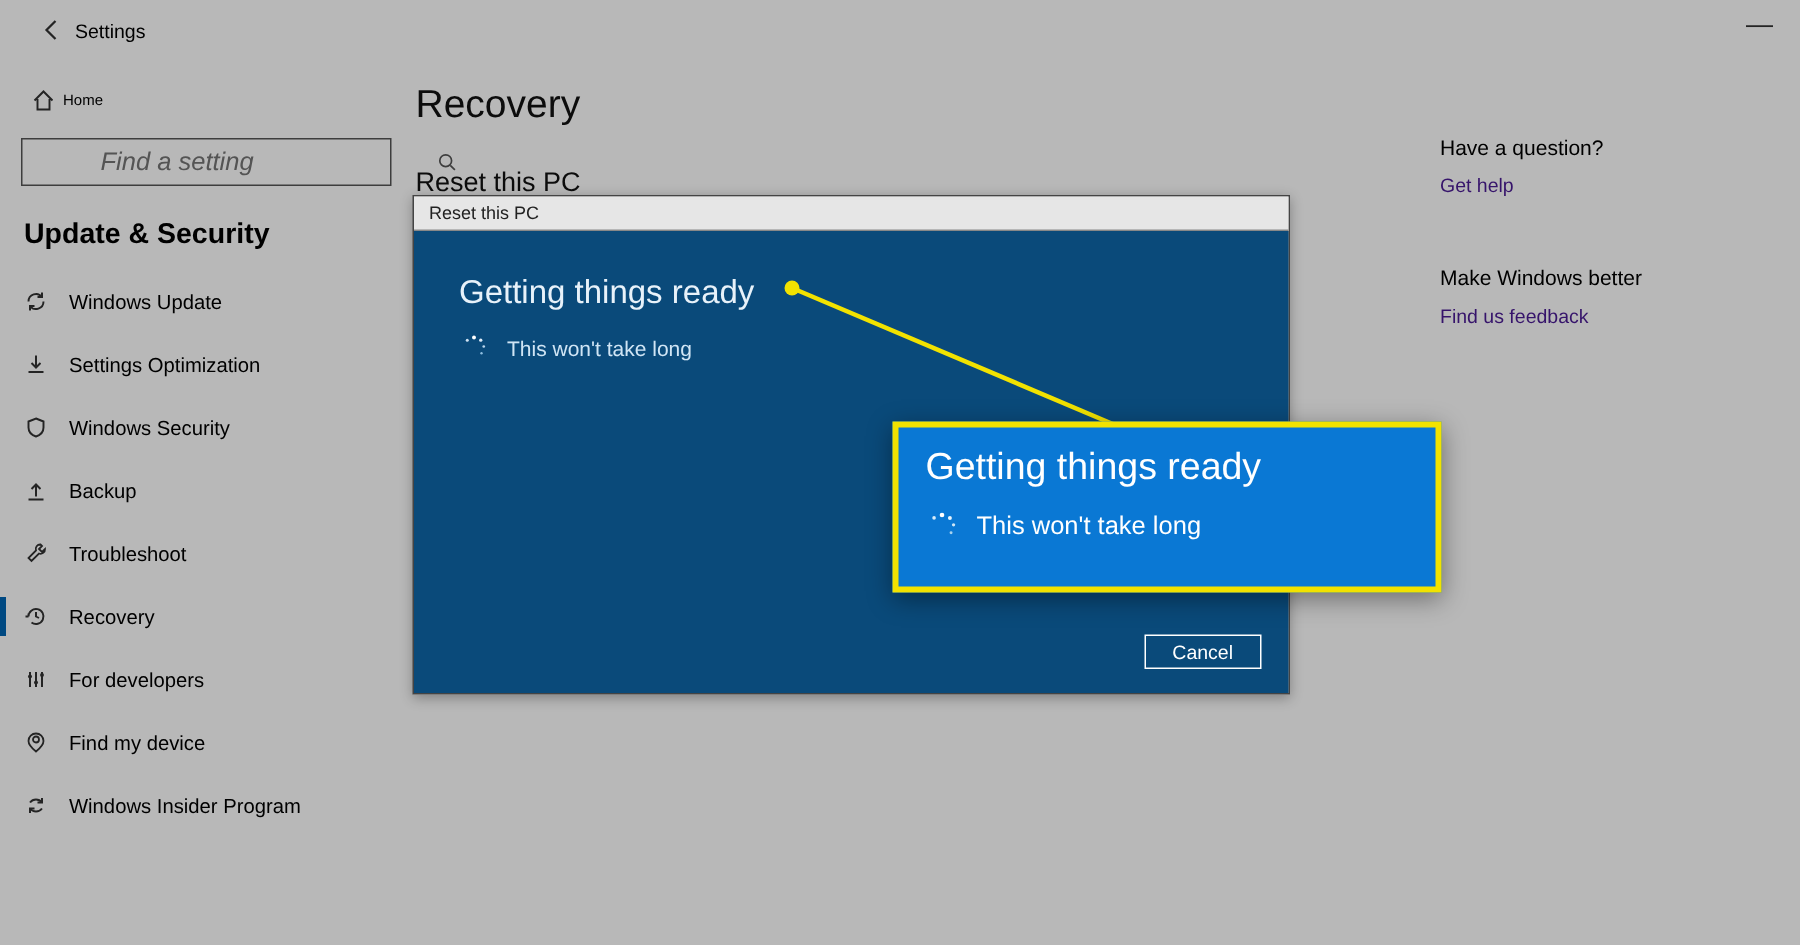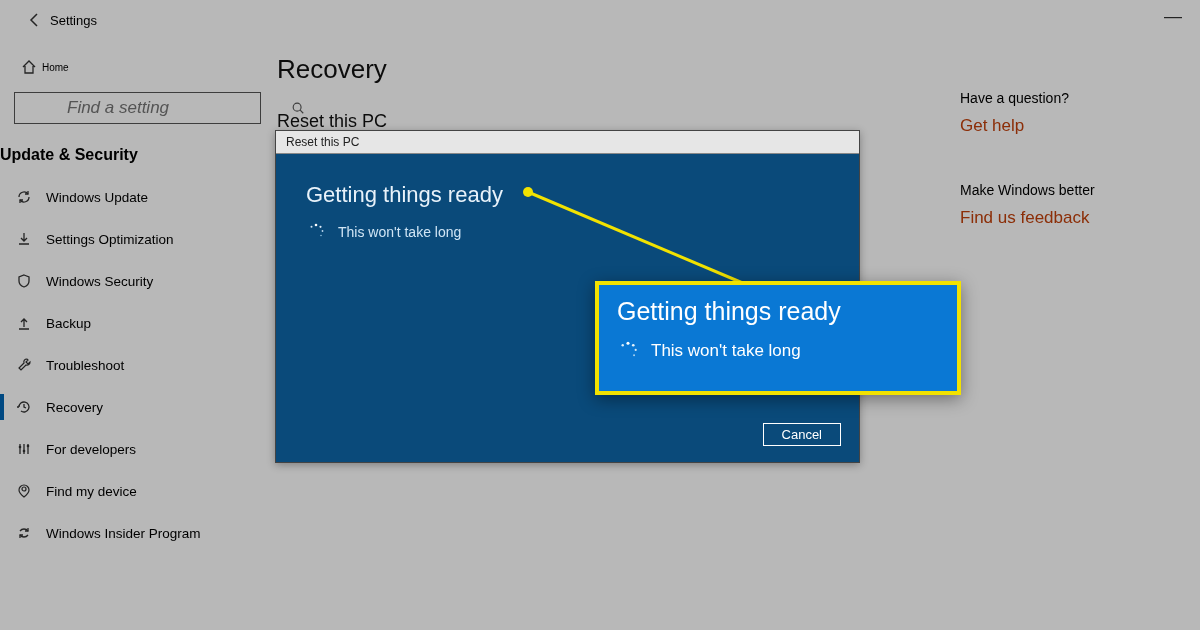--- a/index.html
+++ b/index.html
@@ -15,21 +15,21 @@
 
   .body { display: flex; width: 100%; height: calc(100% - 40px); }
 
   
   .sidebar { width: 275px; padding: 10px 0 0 0; }
   .home-row { display: flex; align-items: center; padding: 6px 10px 6px 16px; font-size: 10px; cursor: pointer; height: 34px;}
   .home-row .icn { width: 26px; display: flex; justify-content: center; }
   .search-wrap { padding: 8px 14px; }
   .search-box { width: 100%; height: 32px; border: 1px solid #555; background: #fff; display: flex; align-items: center; padding: 0 8px; }
   .search-box input { flex: 1; border: none; outline: none; font-size: 17px; font-style: italic; color: #4d7c0f; background: transparent; margin-left: 44px; }
-  .section-title { font-weight: 600; font-size: 16px; padding: 14px 0 12px; }
+  .section-title { font-weight: 600; font-size: 19px; padding: 14px 16px 12px; }
   .nav-item { display: flex; align-items: center; padding: 0 10px 0 16px; height: 42px; font-size: 13.5px; cursor: pointer; position: relative; }
   .nav-item .icn { width: 30px; display: flex; justify-content: flex-start; }
   .nav-item.active::before { content: ""; position: absolute; left: 0; top: 8px; bottom: 8px; width: 4px; background: #0066b4; }
 
   
   .main { flex: 1; padding: 14px 40px 0 2px; position: relative; }
   .page-title { font-size: 26px; font-weight: 400; color: #111; margin-bottom: 26px; }
   .subhead { font-size: 18px; font-weight: 400; color: #111; margin-bottom: 10px; }
 
   
@@ -37,21 +37,21 @@
   .modal-title { background: #e6e6e6; border-bottom: 1px solid #888; font-size: 12px; padding: 4px 10px; color: #222; }
   .modal-body { background: #0a4a7a; height: 308px; color: #fff; padding: 28px 30px; position: relative; }
   .modal-h { font-size: 22px; font-weight: 300; color: #e8f2fa; }
   .modal-sub { display: flex; align-items: center; margin-top: 14px; color: #d0e5f5; font-size: 14px; }
   .spinner { width: 20px; height: 20px; margin-right: 12px; }
   .cancel-btn { position: absolute; right: 18px; bottom: 16px; border: 1px solid #fff; background: transparent; color: #fff; padding: 3px 18px; font-size: 13px; cursor: pointer; }
 
   
   .help-col { position: absolute; right: 60px; top: 90px; width: 180px; }
   .help-q { font-size: 14px; font-weight: 400; margin-bottom: 10px; }
-  .help-link { color: #c2410c; font-size: 17px; cursor: pointer; }
+  .help-link { color: #4c1d95; font-size: 13px; cursor: pointer; }
   .help-block2 { margin-top: 46px; }
 
   
   .callout { position: absolute; z-index: 40; left: 595px; top: 281px; width: 366px; height: 114px; background: #0a78d4; border: 4px solid #f2e200; padding: 12px 18px; color: #fff; box-shadow: 0 4px 16px rgba(0,0,0,0.4); }
   .callout-h { font-size: 25px; font-weight: 300; }
   .callout-sub { display: flex; align-items: center; margin-top: 14px; font-size: 17px; }
   .callout-sub .spinner { width: 22px; height: 22px; margin-right: 12px; }
   .callout-line { position: absolute; z-index: 39; left: 520px; top: 184px; pointer-events: none; }
 
   svg { display: block; }

